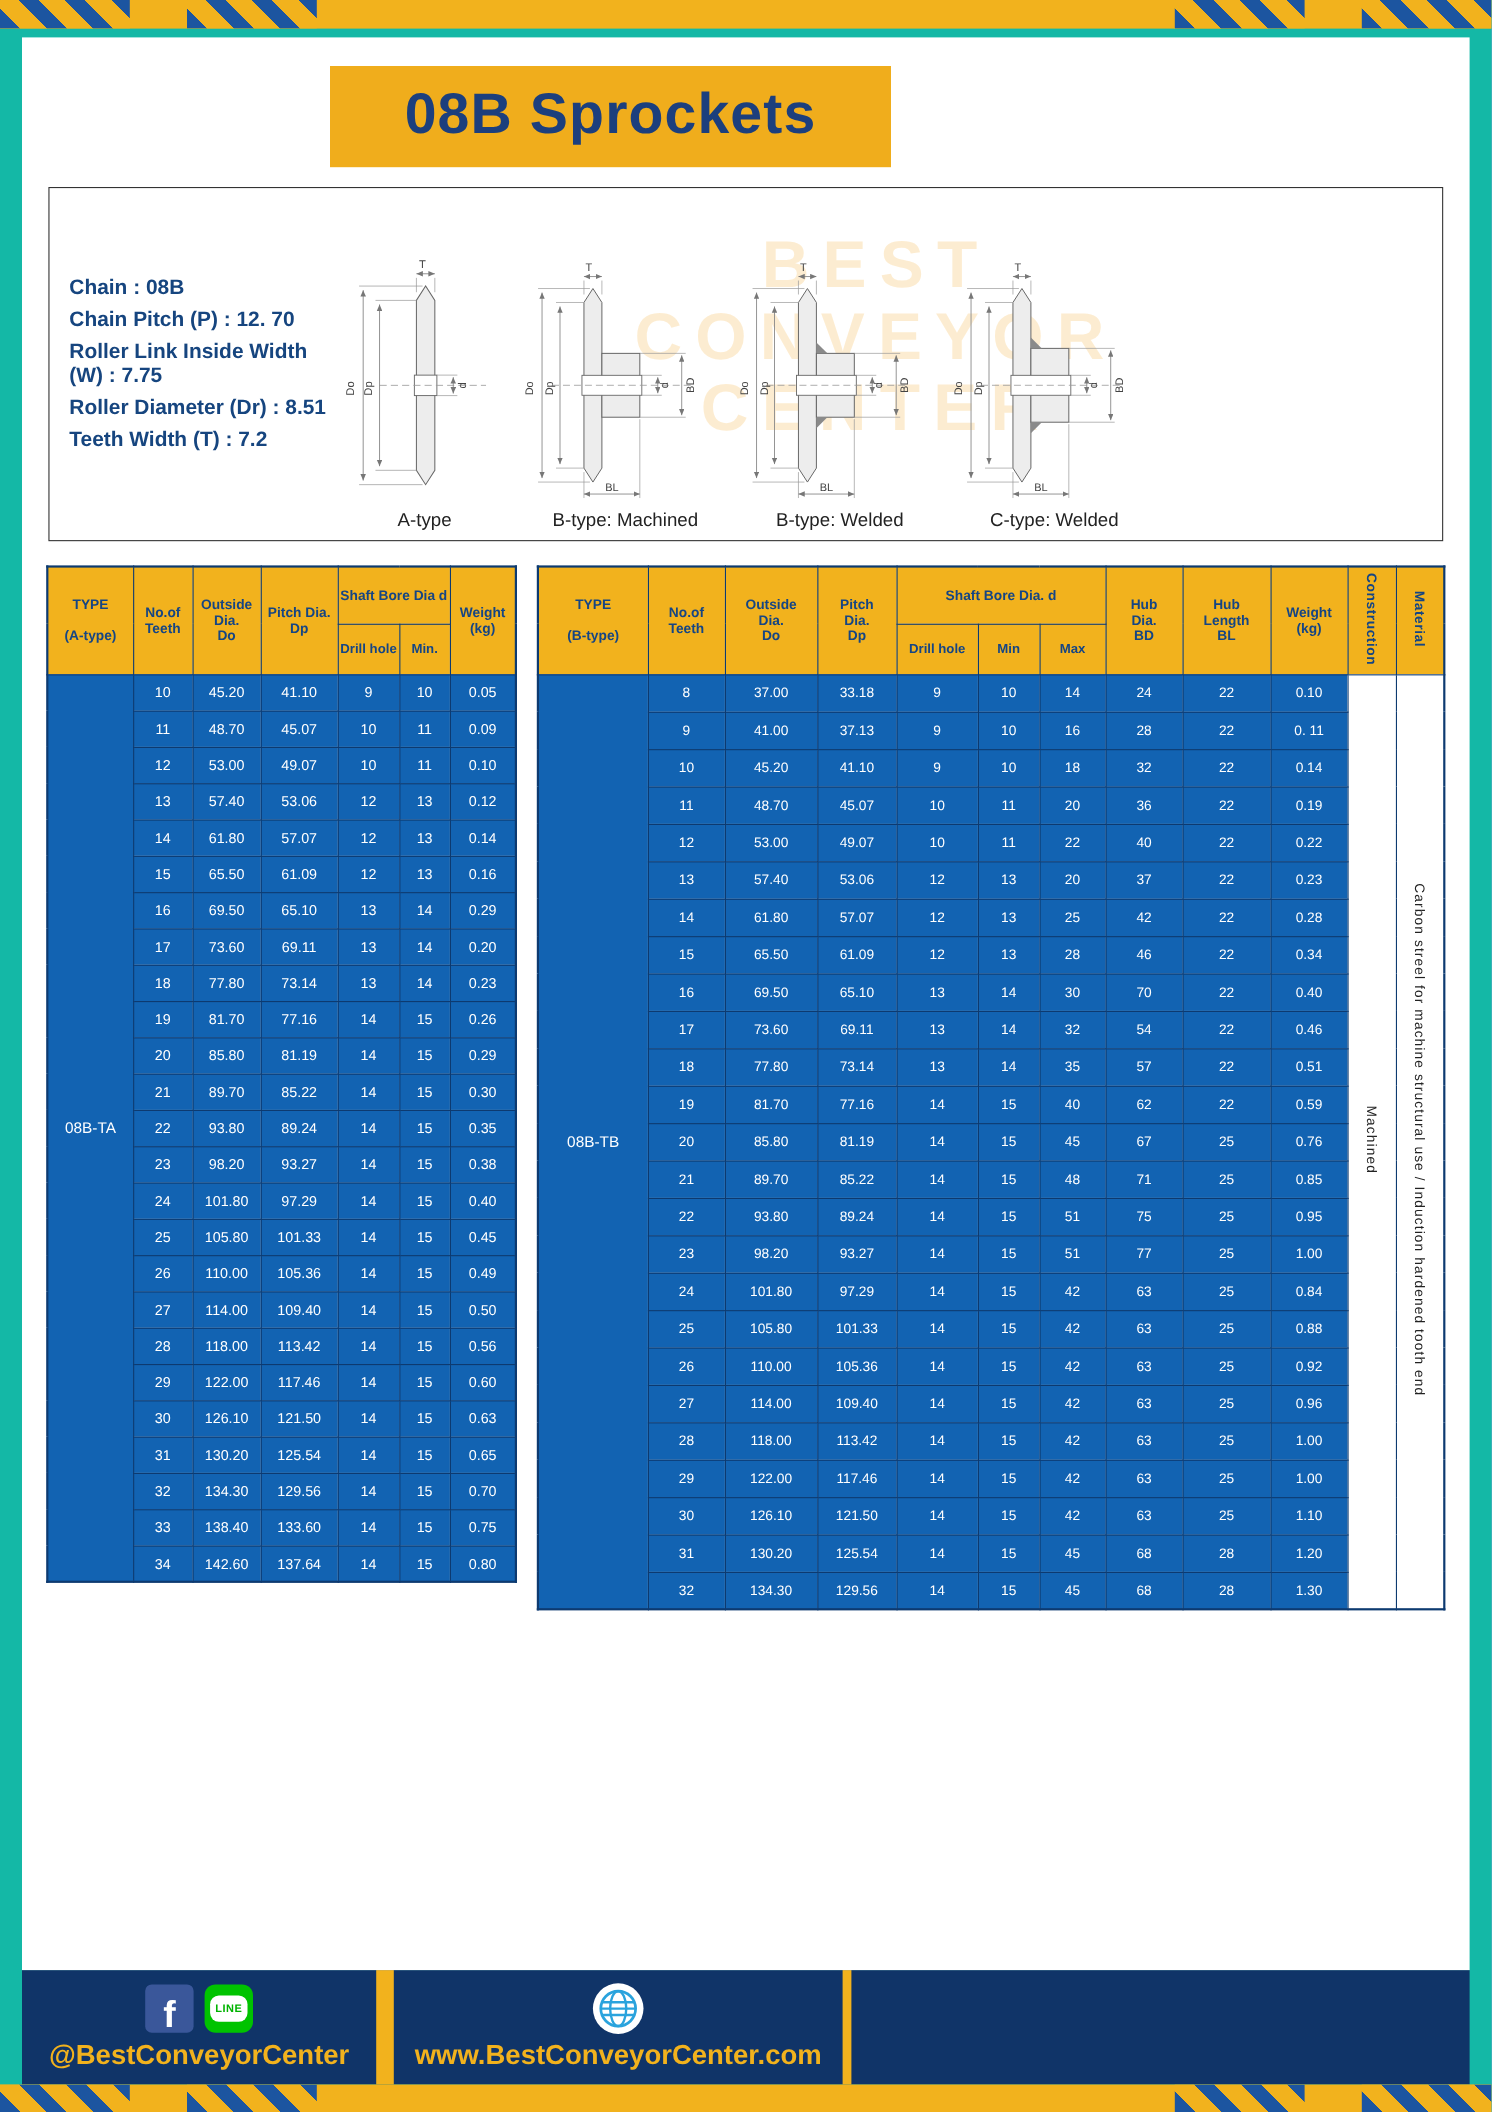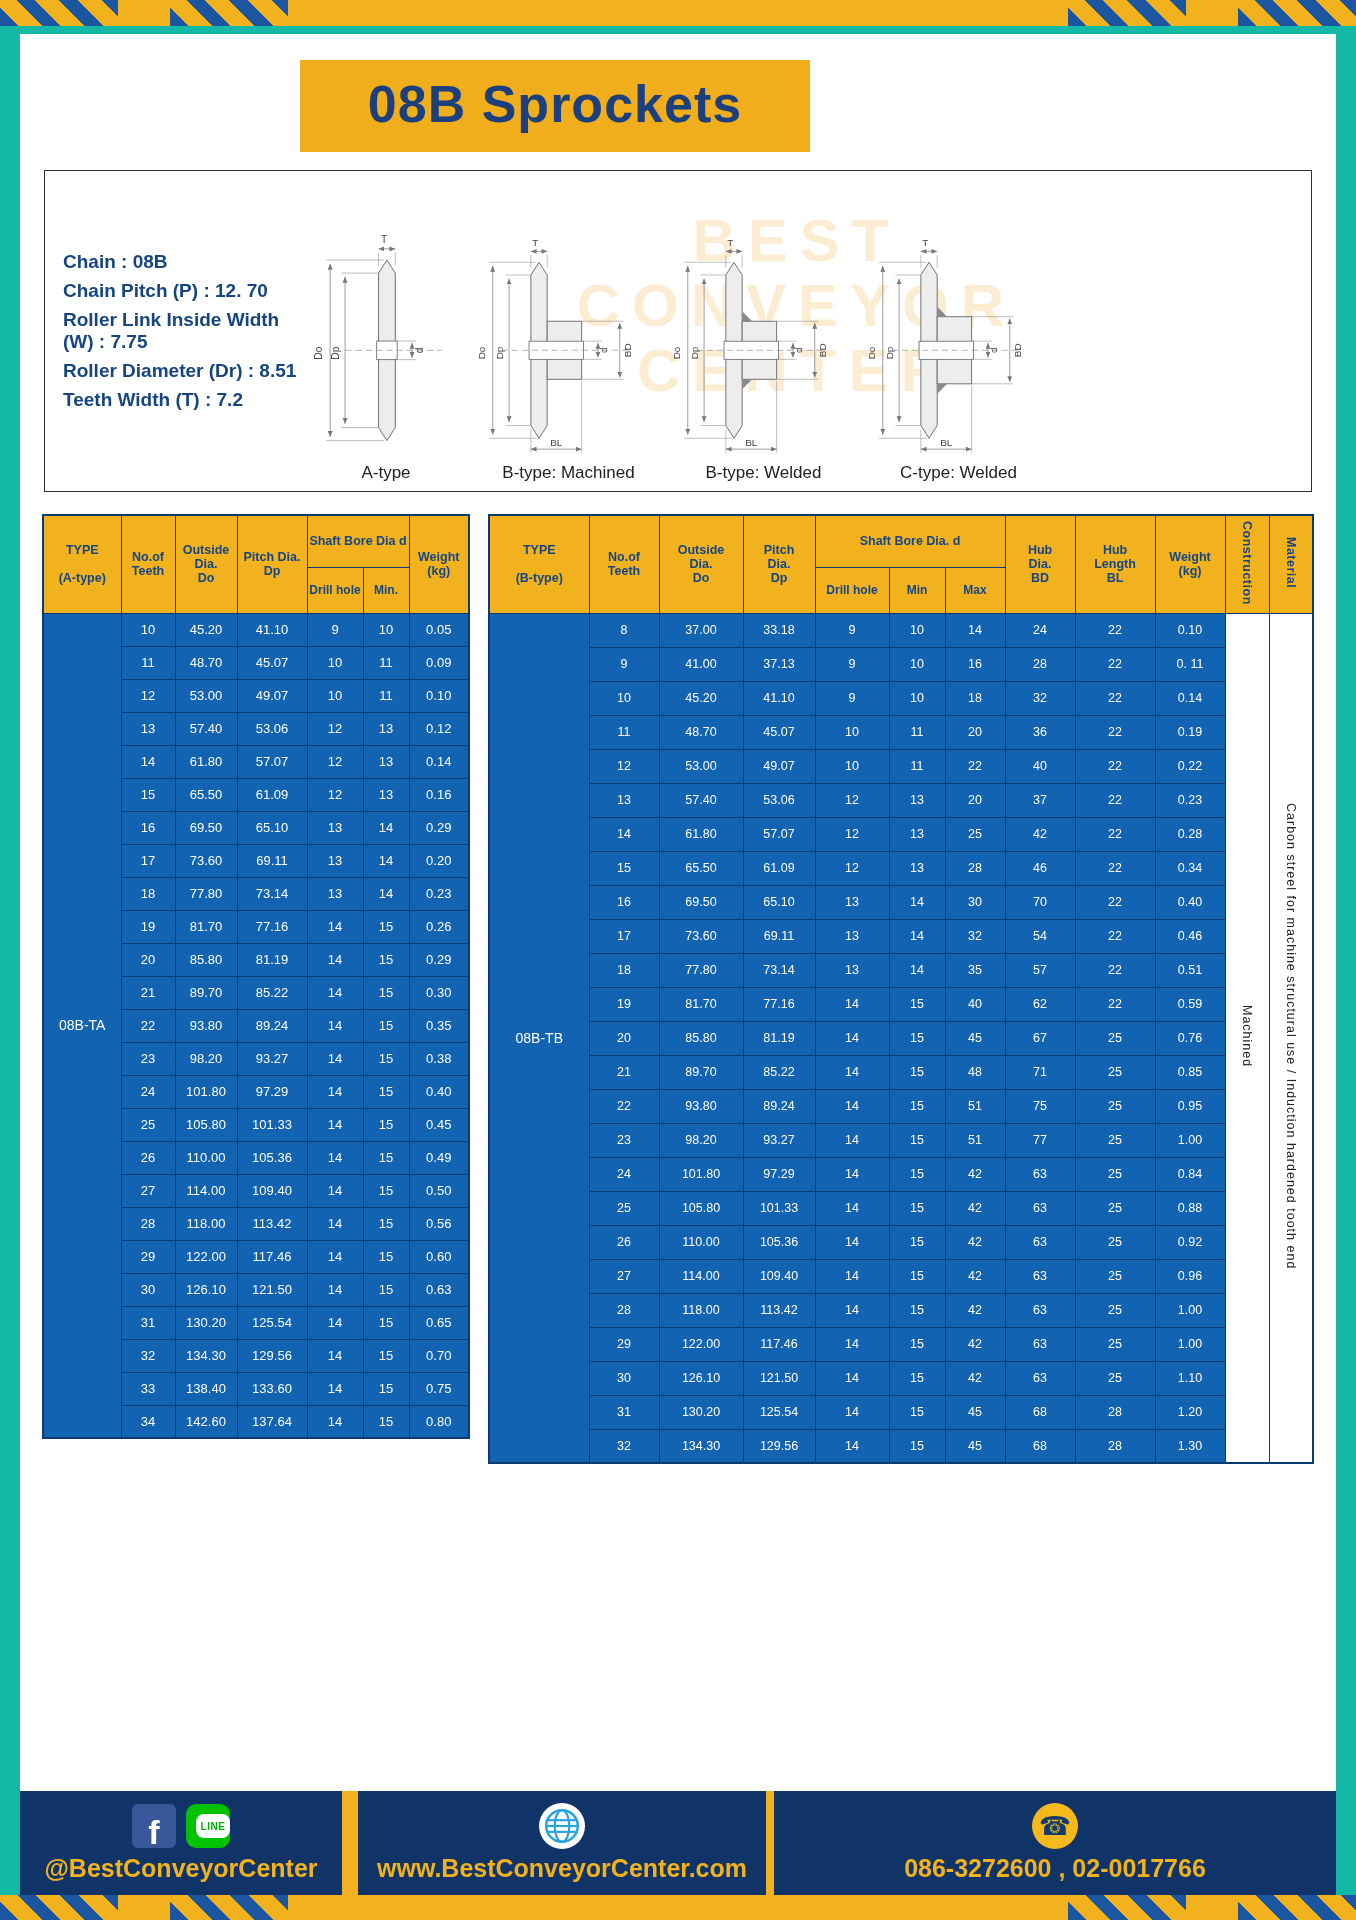--- a/index.html
+++ b/index.html
@@ -53,21 +53,21 @@
   .vert-th .vtext { letter-spacing:0.5px; }
 
   
   .footer-band { margin:0 20px; height:104px; background:#103468; display:flex; align-items:stretch; flex:0 0 auto; }
   .footer-group { display:flex; flex-direction:column; align-items:center; justify-content:center; gap:5px; }
   .fg1 { width:322px; } .fg2 { width:278px; } .fg3 { width:408px; } .fg4 { flex:1; }
   .footer-sep { width:8px; background:#f2b21d; }
   .footer-label { color:#f2b21d; font-weight:bold; font-size:25px; white-space:nowrap; }
   .icon-row { display:flex; gap:10px; align-items:center; height:46px; }
   .fb-icon { width:44px; height:44px; background:#3a579a; border-radius:6px; color:#fff; font-weight:bold; font-size:34px; display:flex; align-items:flex-end; justify-content:center; line-height:0.95; }
-  .line-icon { width:44px; height:44px; background:#00c300; border-radius:10px; display:flex; align-items:center; justify-content:flex-end; }
+  .line-icon { width:44px; height:44px; background:#00c300; border-radius:10px; display:flex; align-items:center; justify-content:center; }
   .line-bubble { width:34px; height:24px; background:#fff; border-radius:8px; display:flex; align-items:center; justify-content:center; color:#00b300; font-weight:bold; font-size:10px; letter-spacing:0.5px; }
   .round-icon { width:46px; height:46px; border-radius:50%; display:flex; align-items:center; justify-content:center; }
   .mail-bg { background:#e74c3c; }
   .globe-bg { background:#ffffff; }
   .phone-bg { background:#f5b91e; }
   .glyph-phone::before { content:"\260E"; color:#123a6d; font-size:26px; line-height:1; }
 </style>
 </head>
 <body>
 
@@ -835,26 +835,20 @@
           <circle cx="12" cy="12" r="9.5" fill="#ffffff" stroke="#2aa3dd" stroke-width="1.5"></circle>
           <ellipse cx="12" cy="12" rx="4.4" ry="9.5" fill="none" stroke="#2aa3dd" stroke-width="1.3"></ellipse>
           <line x1="3.2" y1="8.5" x2="20.8" y2="8.5" stroke="#2aa3dd" stroke-width="1.3"></line>
           <line x1="2.5" y1="12" x2="21.5" y2="12" stroke="#2aa3dd" stroke-width="1.3"></line>
           <line x1="3.2" y1="15.5" x2="20.8" y2="15.5" stroke="#2aa3dd" stroke-width="1.3"></line>
         </svg>
       </div>
       <div class="footer-label">www.BestConveyorCenter.com</div>
     </div>
     <div class="footer-sep"></div>
-    <div class="footer-group fg4">
-      <div class="round-icon phone-bg">
-        <span class="glyph-phone"></span>
-      </div>
-      <div class="footer-label">086-3272600 , 02-0017766</div>
-    </div>
   </div>
 
   <div class="hazard hazard-bottom">
     <div class="hz hz1"></div>
     <div class="hz hz2"></div>
     <div class="hz hz3"></div>
     <div class="hz hz4"></div>
   </div>
 
 </div>

